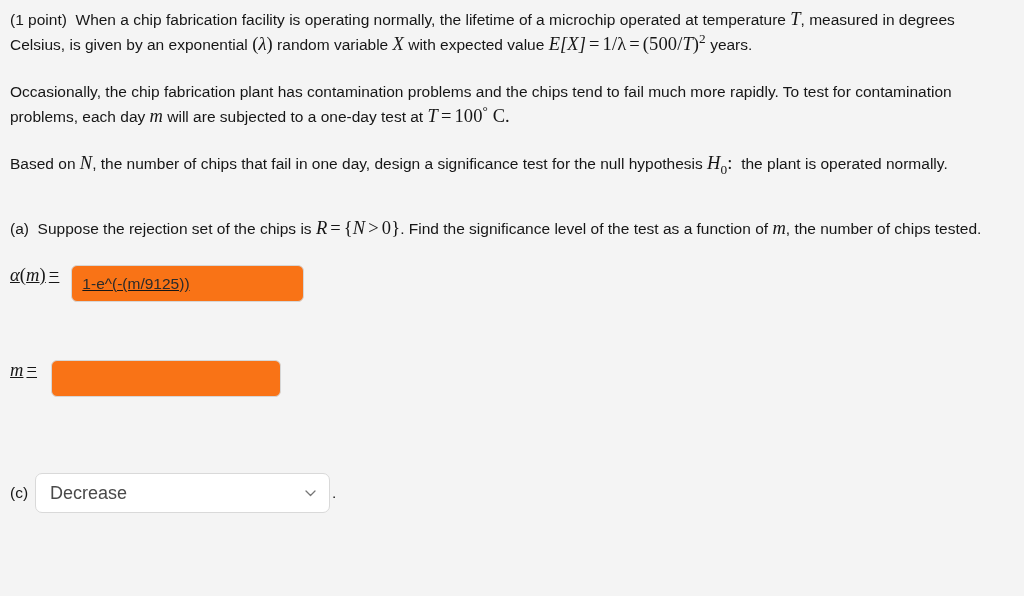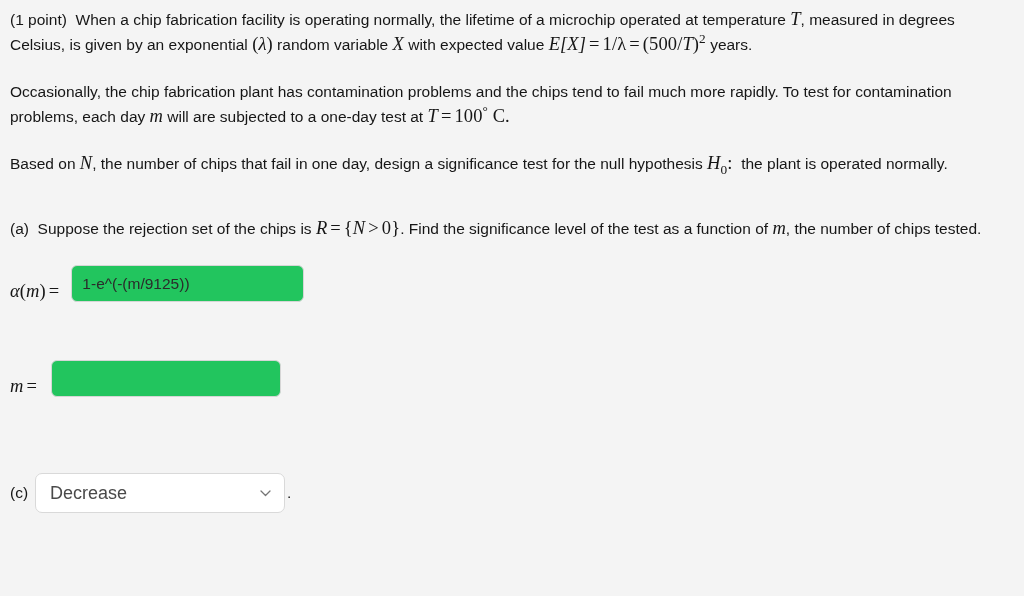--- a/index.html
+++ b/index.html
@@ -74,30 +74,31 @@
   }
   .deg {
     font-family: "Liberation Serif", "DejaVu Serif", serif;
     font-size: 0.72em;
     vertical-align: super;
     line-height: 0;
   }
 
   .answer-row {
     display: flex;
-    align-items: flex-end;
+    align-items: flex-start;
+    text-decoration: underline;
   }
   .answer-label {
     display: inline-block;
   }
   .ans-input {
     box-sizing: border-box;
     border: 1px solid #d6d6d6;
     border-radius: 6px;
-    background: #22c55e;
+    background: #f97316;
     height: 37px;
     font-family: "Liberation Sans", sans-serif;
     font-size: 15.5px;
     color: #2b2b2b;
     padding: 0 10px;
     outline: none;
     box-shadow: 0 0 0 0 rgba(0,0,0,0);
   }
   #alpha-input { width: 233px; margin-left: 9px; }
   #m-input { width: 230px; margin-left: 11px; }
@@ -108,21 +109,21 @@
     vertical-align: middle;
   }
   .ans-select {
     box-sizing: border-box;
     -webkit-appearance: none;
     -moz-appearance: none;
     appearance: none;
     border: 1px solid #d9d9d9;
     border-radius: 7px;
     background: #ffffff;
-    width: 250px;
+    width: 295px;
     height: 40px;
     font-family: "Liberation Sans", sans-serif;
     font-size: 18px;
     color: #4a4a4a;
     padding: 0 32px 0 14px;
     outline: none;
   }
   .chev {
     position: absolute;
     right: 13px;

